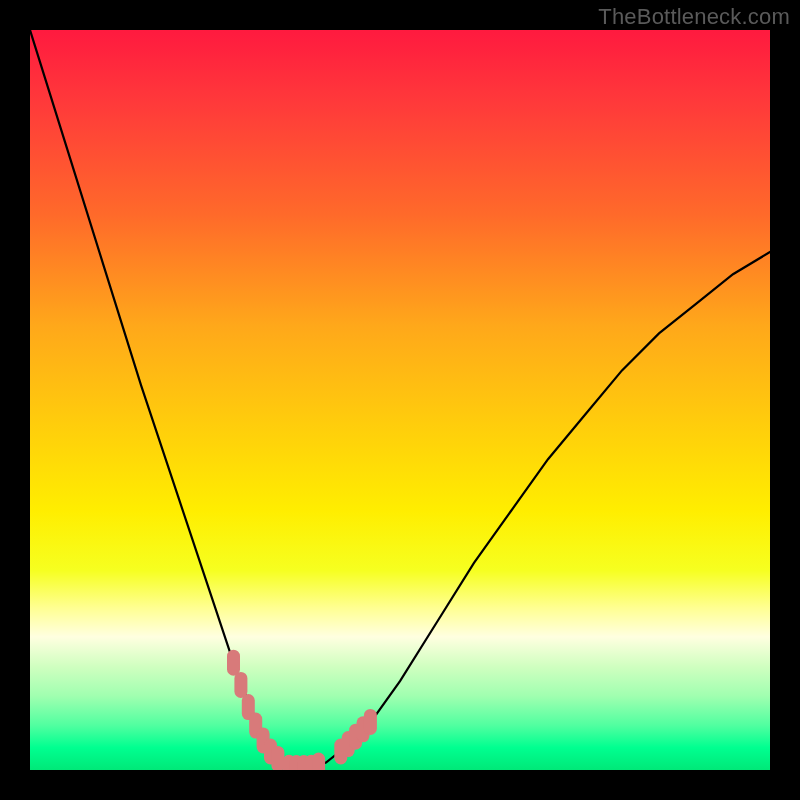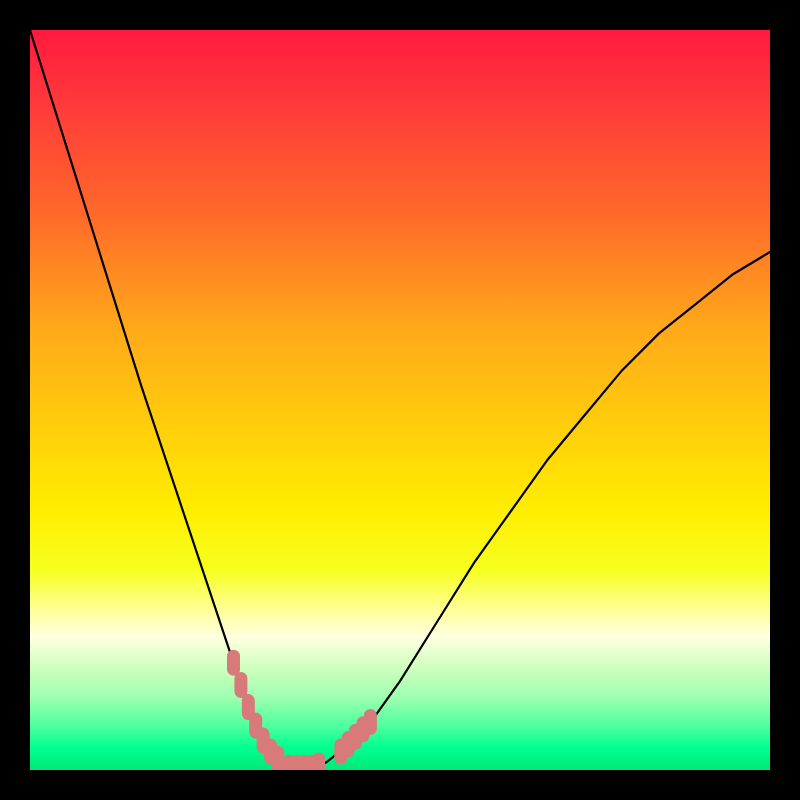--- a/index.html
+++ b/index.html
@@ -53,20 +53,21 @@
     left: 0;
     top: 0;
     width: 740px;
     height: 740px;
   }
 </style>
 </head>
 <body>
 
 <div class="chart-container">
+  <div class="watermark">TheBottleneck.com</div>
   <div class="plot-area">
     <svg class="overlay" viewBox="0 0 740 740" preserveAspectRatio="none">
       <path id="curve-path" fill="none" stroke-width="2.2" stroke-linecap="round" stroke="#000000" d="M0.0 0.0 L37.0 118.4 L74.0 236.8 L111.0 355.2 L148.0 466.2 L185.0 577.2 L207.2 643.8 L222.0 680.8 L236.8 710.4 L251.6 732.6 L266.4 738.5 L281.2 738.5 L296.0 732.6 L333.0 703.0 L370.0 651.2 L407.0 592.0 L444.0 532.8 L481.0 481.0 L518.0 429.2 L555.0 384.8 L592.0 340.4 L629.0 303.4 L666.0 273.8 L703.0 244.2 L740.0 222.0"></path>
       <g id="marker-group">
           <rect x="197.0" y="619.7" width="13" height="26" rx="6.5" ry="6.5" fill="#d87a7a"></rect>
           <rect x="204.4" y="641.9" width="13" height="26" rx="6.5" ry="6.5" fill="#d87a7a"></rect>
           <rect x="211.8" y="664.1" width="13" height="26" rx="6.5" ry="6.5" fill="#d87a7a"></rect>
           <rect x="219.2" y="682.6" width="13" height="26" rx="6.5" ry="6.5" fill="#d87a7a"></rect>
           <rect x="226.6" y="697.4" width="13" height="26" rx="6.5" ry="6.5" fill="#d87a7a"></rect>
           <rect x="234.0" y="708.5" width="13" height="26" rx="6.5" ry="6.5" fill="#d87a7a"></rect>

